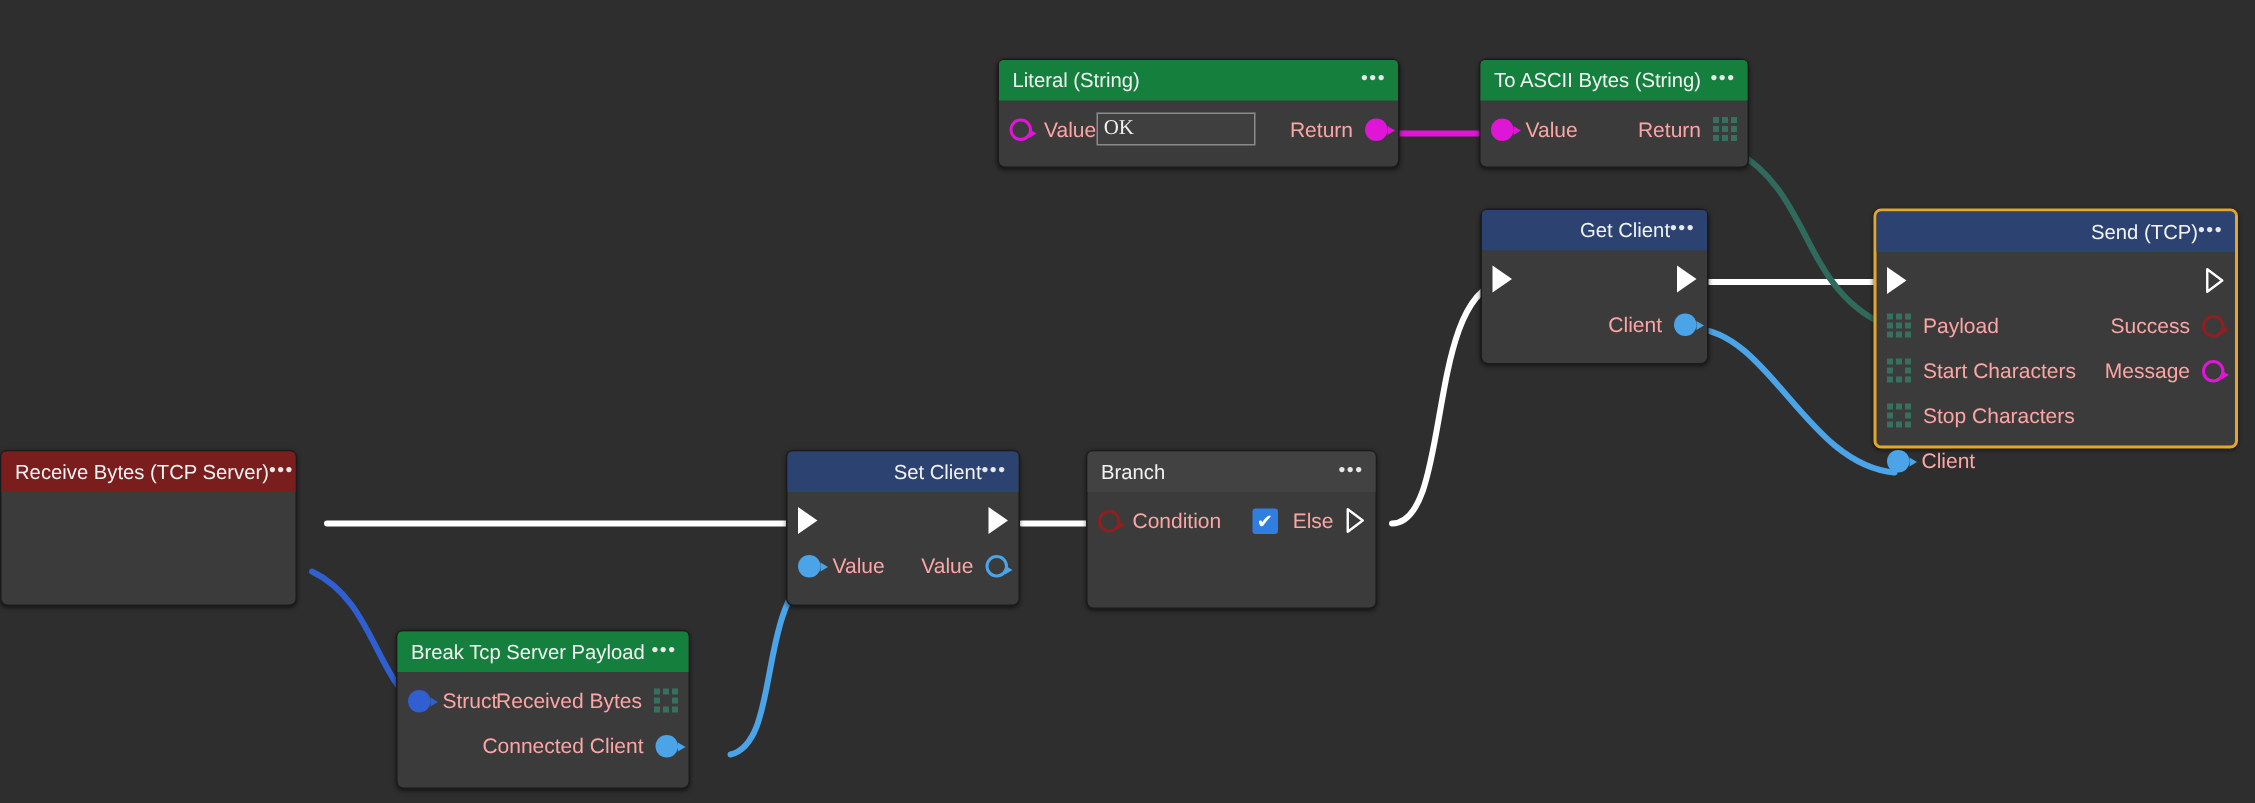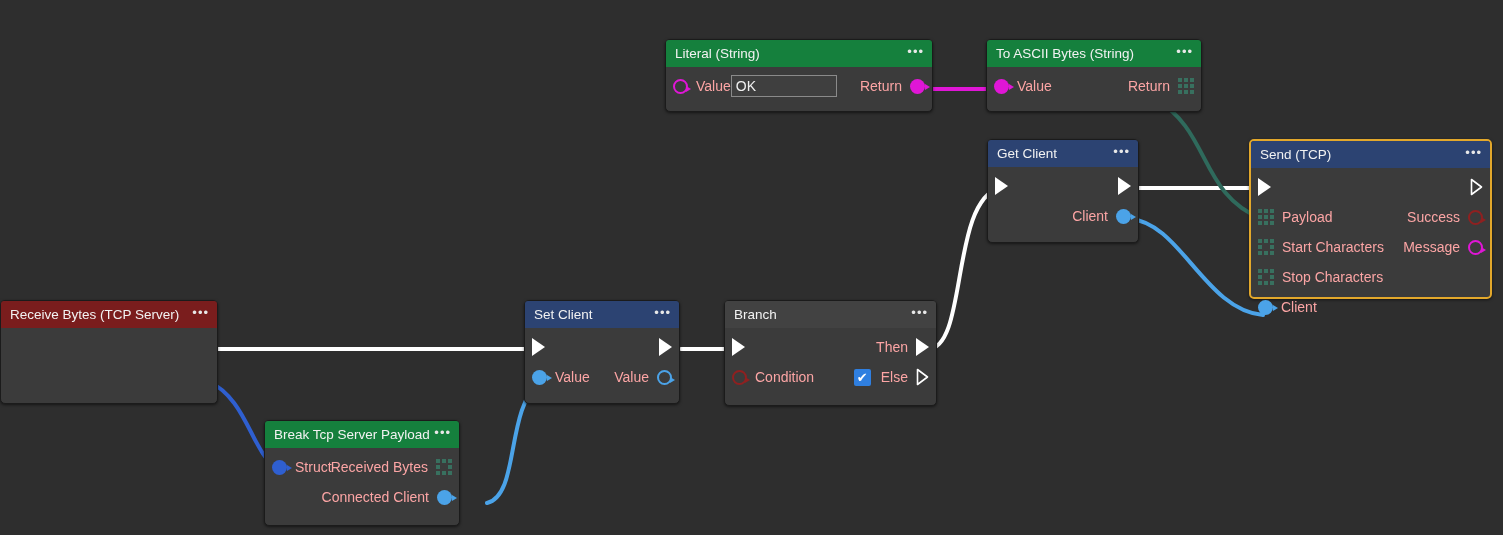--- a/index.html
+++ b/index.html
@@ -25,21 +25,21 @@
   .node.selected { border: 2px solid #e3a82b; }
 
   .node-header {
     height: 27px;
     display: flex; align-items: center; justify-content: space-between;
     padding: 0 8px 0 9px;
     border-radius: 3px 3px 0 0;
     color: #f2f2f2;
     font-size: 13.5px;
   }
-  .hdr-blue { background: #2c4372; }
+  .hdr-blue { background: #2c4372; justify-content: flex-end; }
   .hdr-green { background: #15803d; }
   .hdr-red { background: #7a1d1d; }
   .hdr-gray { background: #424242; }
   .hdr-title { white-space: nowrap; }
   .dots { letter-spacing: 1px; font-size: 13px; color: #e8e8e8; line-height: 8px; padding-bottom:4px; }
 
   .node-body { position: relative; padding: 4px 0 8px 0; }
 
   .row { position: relative; height: 30px; display: flex; align-items: center; }
   .row .left { display: flex; align-items: center; position: absolute; left: 7px; }
@@ -91,21 +91,21 @@
 
   .textbox {
     background: #3f3f3f;
     border: 1px solid #8a8a8a;
     color: #f0f0f0;
     font-size: 14px;
     height: 22px;
     width: 106px;
     padding: 1px 4px;
     outline: none;
-    font-family: Liberation Sans, sans-serif;
+    font-family: Liberation Serif, serif;
   }
   .checkbox {
     width: 17px; height: 17px;
     background: #2f7fe0;
     border-radius: 2px;
     display: flex; align-items: center; justify-content: center;
     color: #fff; font-size: 13px; line-height: 1;
   }
 </style>
 </head>
@@ -117,21 +117,21 @@
       <path d="M 681 349 L 727 349" stroke="#ffffff" stroke-width="4" fill="none" stroke-linecap="round"></path>
       <path d="M 928 349 C 968 349 950 200 1000 188" stroke="#ffffff" stroke-width="4" fill="none" stroke-linecap="round"></path>
       <path d="M 1139 188 L 1252 188" stroke="#ffffff" stroke-width="4" fill="none" stroke-linecap="round"></path>
       <path d="M 208 381 C 248 400 250 450 278 470" stroke="#2f5fd0" stroke-width="4" fill="none" stroke-linecap="round"></path>
       <path d="M 487 503 C 520 495 505 410 540 381" stroke="#4ba3e8" stroke-width="4" fill="none" stroke-linecap="round"></path>
       <path d="M 926 89 L 1002 89" stroke="#e016d6" stroke-width="4" fill="none" stroke-linecap="round"></path>
       <path d="M 1156 100 C 1210 130 1200 195 1262 219" stroke="#2f6a5c" stroke-width="4" fill="none" stroke-linecap="round"></path>
       <path d="M 1130 219 C 1180 222 1205 310 1263 315" stroke="#4ba3e8" stroke-width="4" fill="none" stroke-linecap="round"></path>
     </svg>
   <div id="node-layer">
-      <div class="node" style="left: 0px; top: 300px; width: 218px; height: 104px;">
+      <div class="node" style="left: 0px; top: 300px; width: 198px; height: 104px;">
         <div class="node-header hdr-red">
           <span class="hdr-title">Receive Bytes (TCP Server)</span>
           <span class="dots">•••</span>
         </div>
       </div>
       <div class="node" style="left: 264px; top: 420px; width: 196px; height: 106px;">
         <div class="node-header hdr-green">
           <span class="hdr-title">Break Tcp Server Payload</span>
           <span class="dots">•••</span>
         </div>
@@ -184,35 +184,26 @@
               <div class="pin filled c-blue"></div>
               <span class="lbl">Value</span>
             </div>
             <div class="right">
               <span class="lbl">Value</span>
               <div class="pin hollow c-blue"></div>
             </div>
           </div>
         </div>
       </div>
-      <div class="node" style="left: 724px; top: 300px; width: 213px; height: 106px;">
+      <div class="node" style="left: 724px; top: 300px; width: 194px; height: 106px;">
         <div class="node-header hdr-gray">
           <span class="hdr-title">Branch</span>
           <span class="dots">•••</span>
         </div>
         <div class="node-body">
-          <div class="row">
-            <div class="left">
-              <div class="exec"></div>
-            </div>
-            <div class="right">
-              <span class="lbl">Then</span>
-              <div class="exec"></div>
-            </div>
-          </div>
           <div class="row">
             <div class="left">
               <div class="pin hollow c-red"></div>
               <span class="lbl">Condition</span>
             </div>
             <div class="right">
               <span class="checkbox">✔</span>
               <span style="width: 10px;"></span>
               <span class="lbl">Else</span>
               <span class="exec-hollow">
@@ -236,21 +227,21 @@
               <span class="lbl">Value</span>
               <input class="textbox" type="text" value="OK" style="">
             </div>
             <div class="right">
               <span class="lbl">Return</span>
               <div class="pin filled c-magenta"></div>
             </div>
           </div>
         </div>
       </div>
-      <div class="node" style="left: 986px; top: 39px; width: 216px; height: 73px;">
+      <div class="node" style="left: 986px; top: 39px; width: 180px; height: 73px;">
         <div class="node-header hdr-green">
           <span class="hdr-title">To ASCII Bytes (String)</span>
           <span class="dots">•••</span>
         </div>
         <div class="node-body">
           <div class="row">
             <div class="left">
               <div class="pin filled c-magenta"></div>
               <span class="lbl">Value</span>
             </div>

